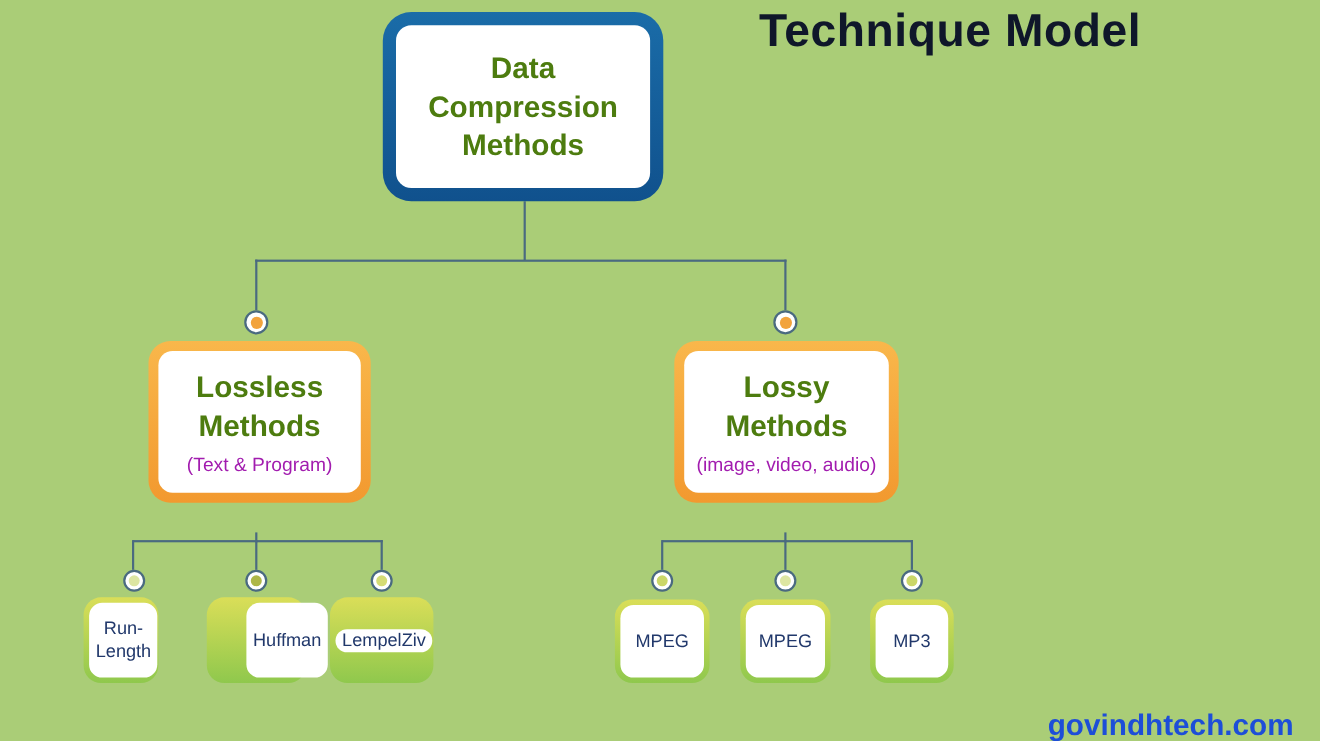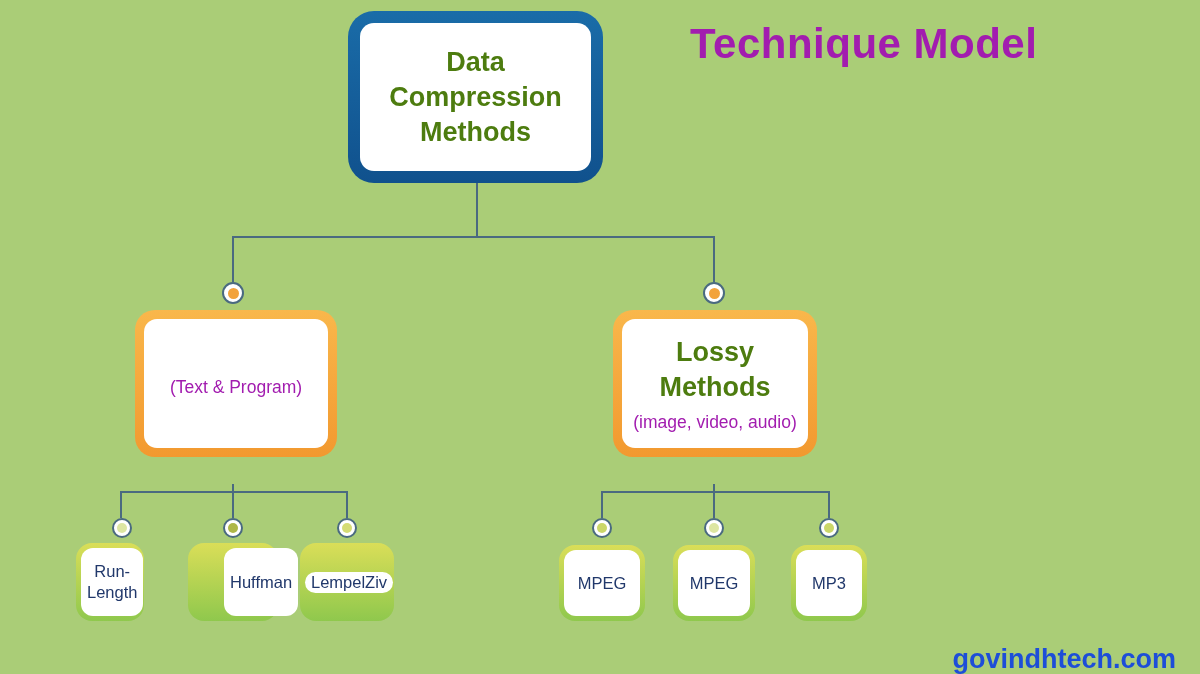--- a/index.html
+++ b/index.html
@@ -2,22 +2,22 @@
 <html><head>
 <meta charset="utf-8">
 <style>
   html,body { margin:0; padding:0; }
   .canvas {
     position:relative; width:1200px; height:674px;
     background:#aacd77; overflow:hidden;
     font-family:"Liberation Sans", sans-serif;
   }
   .title {
-    position:absolute; left:690px; top:18px;
-    font-size:42px; font-weight:bold; color:#a21caf;
+    position:absolute; left:690px; top:2px;
+    font-size:42px; font-weight:bold; color:#0f172a;
     line-height:52px; letter-spacing:0.5px;
   }
   .watermark {
     position:absolute; right:24px; bottom:0px;
     font-size:27px; font-weight:bold; color:#1d4ed8;
     line-height:30px;
   }
   .line { position:absolute; background:#4a6a80; }
   .circle {
     position:absolute; box-sizing:border-box; background:#ffffff;
@@ -114,20 +114,21 @@
   </div>
 
   <div class="box root" style="left:348px; top:11px; width:255px; height:172px;">
     <div class="inner">
       <div class="root-label">Data Compression Methods</div>
     </div>
   </div>
 
   <div class="box branch" style="left:135px; top:310px; width:202px; height:147px;">
     <div class="inner">
+      <div class="branch-label">Lossless Methods</div>
       <div class="branch-sub">(Text &amp; Program)</div>
     </div>
   </div>
 
   <div class="box branch" style="left:613px; top:310px; width:204px; height:147px;">
     <div class="inner">
       <div class="branch-label">Lossy Methods</div>
       <div class="branch-sub">(image, video, audio)</div>
     </div>
   </div>

